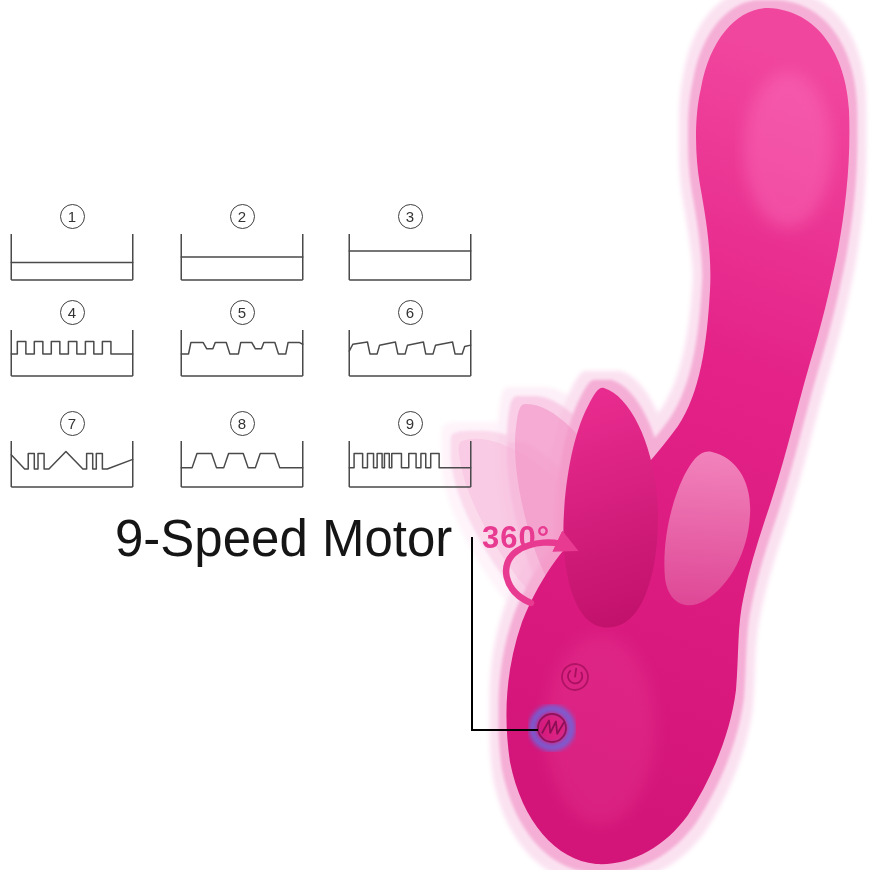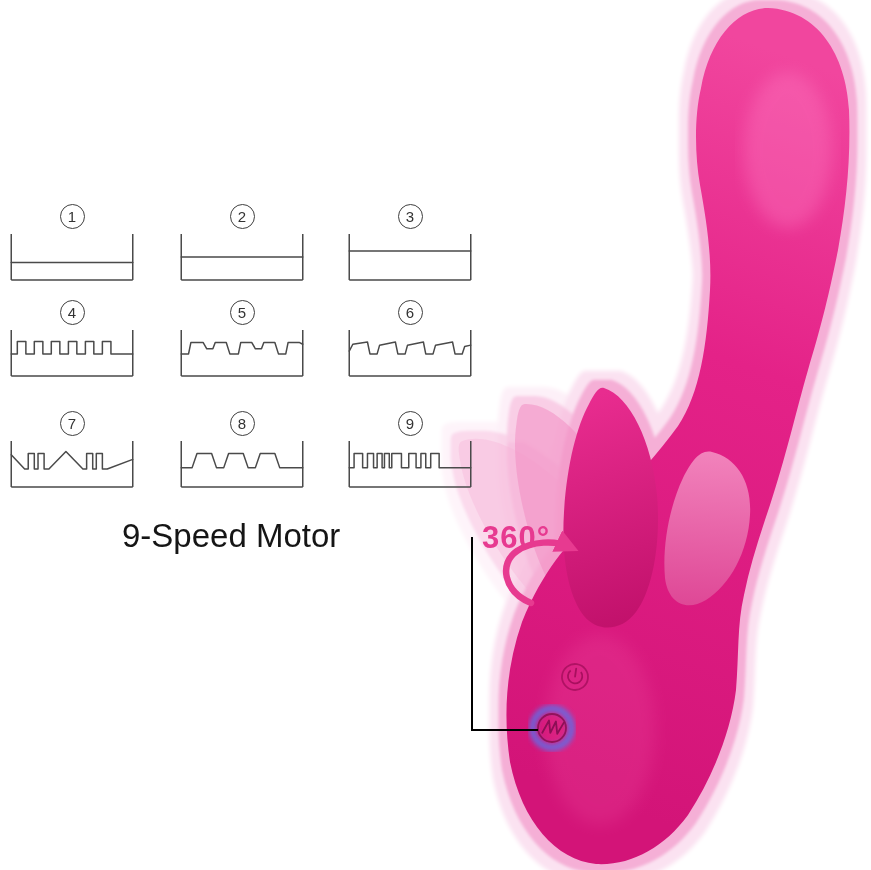--- a/index.html
+++ b/index.html
@@ -12,22 +12,22 @@
   .modes{position:absolute;left:10px;top:204px;width:462px;height:290px;}
   .mode-cell{position:absolute;width:124px;}
   .mode-num{
     width:25px;height:25px;border:1.5px solid #3f3f3f;border-radius:50%;
     margin:0 auto 5px auto;display:flex;align-items:center;justify-content:center;
     font-size:15px;color:#333;box-sizing:border-box;background:#fff;
   }
   .mode-wave{display:block;width:124px;height:47px;}
   
   .headline{
-    position:absolute;left:114px;top:511px;margin:8px;
-    font-size:33px;font-weight:400;color:#151515;letter-spacing:0px;
+    position:absolute;left:114px;top:511px;margin:1px;
+    font-size:51px;font-weight:400;color:#151515;letter-spacing:0px;
     line-height:1.05;white-space:nowrap;
   }
   
   .leader-v{position:absolute;left:471px;top:537px;width:2px;height:194px;background:#000;}
   .leader-h{position:absolute;left:471px;top:729px;width:67px;height:2px;background:#000;}
   
   .rot-label{
     position:absolute;left:482px;top:520px;
     font-size:31px;font-weight:600;color:#e73a90;letter-spacing:1px;text-align:center;
   }

